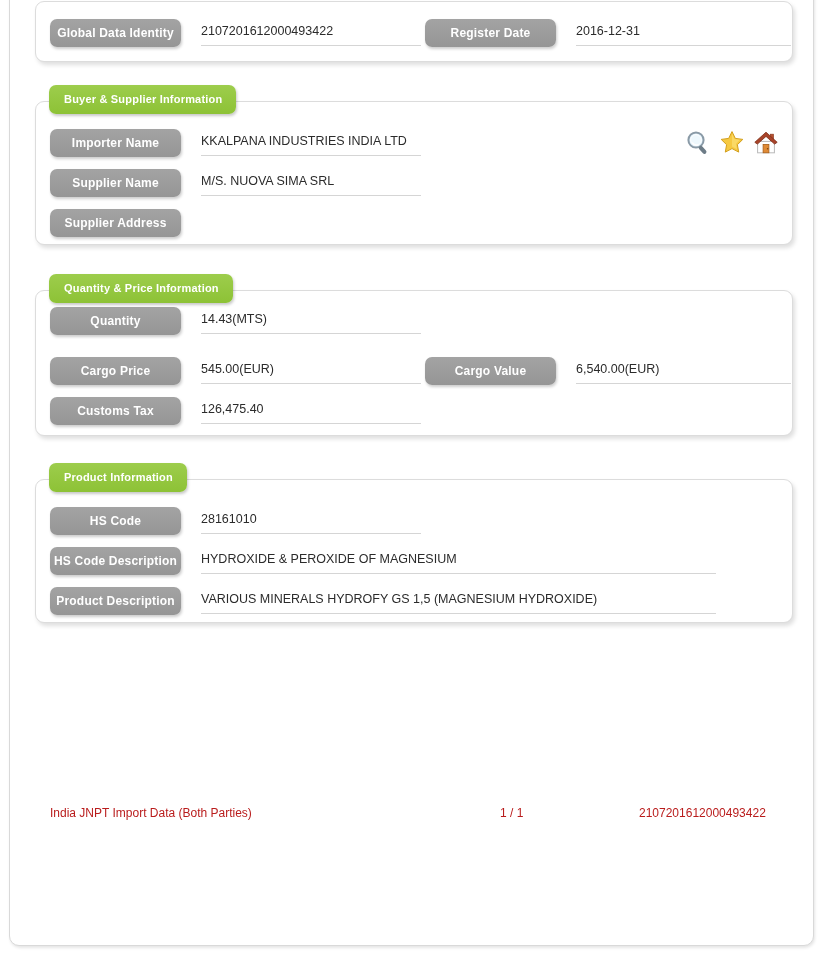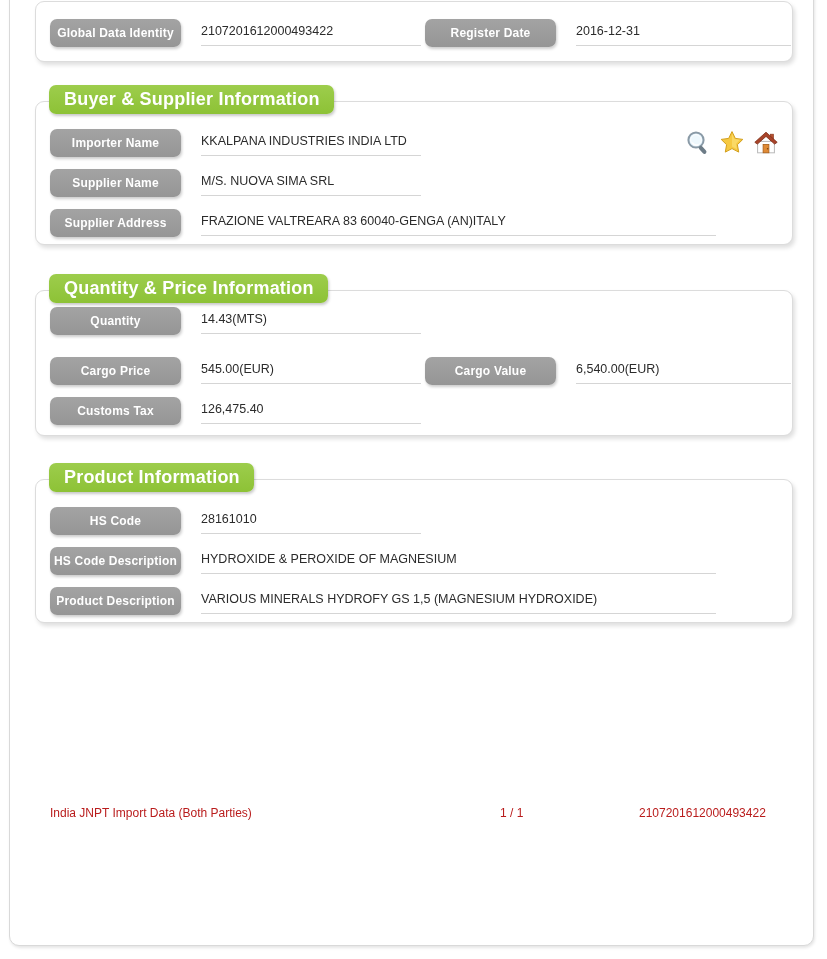--- a/index.html
+++ b/index.html
@@ -53,21 +53,21 @@
   .panel-title {
     position: absolute;
     left: 13px;
     top: -17px;
     height: 29px;
     line-height: 29px;
     padding: 0 14px 0 15px;
     background: #93c83d;
     background: linear-gradient(180deg, #9dcd4c 0%, #8dc236 100%);
     color: #ffffff;
-    font-size: 18px;
+    font-size: 11px;
     font-weight: bold;
     letter-spacing: 0.2px;
     border-radius: 7px;
     white-space: nowrap;
     box-shadow: 1px 2px 3px rgba(0,0,0,0.22);
     z-index: 3;
     text-align: right;
   }
 
   
@@ -167,21 +167,20 @@
       <div class="field-value" style="left:151px; width:220px;">KKALPANA INDUSTRIES INDIA LTD</div>
     </div>
 
     <div class="field" style="left:14px; top:67px; width:700px;">
       <div class="field-label lbl-w">Supplier Name</div>
       <div class="field-value" style="left:151px; width:220px;">M/S. NUOVA SIMA SRL</div>
     </div>
 
     <div class="field" style="left:14px; top:107px; width:700px;">
       <div class="field-label lbl-w">Supplier Address</div>
-      <div class="field-value" style="left:151px; width:515px;">FRAZIONE VALTREARA 83 60040-GENGA (AN)ITALY</div>
     </div>
   </div>
 
   <div class="icon-strip">
 
     <div class="icon-btn" style="left:0;" title="Search">
       <svg width="28" height="30" viewBox="0 0 28 30" aria-hidden="true">
         <circle cx="12" cy="12" r="7.6" fill="#dff0fa" stroke="#8a9aa6" stroke-width="2"></circle>
         <circle cx="12" cy="12" r="5.4" fill="#eef8fd" stroke="#ffffff" stroke-width="1"></circle>
         <path d="M8.2 14.5 A5.4 5.4 0 0 0 14.6 16.6" stroke="#ffffff" stroke-width="1.4" fill="none" opacity="0.9"></path>

